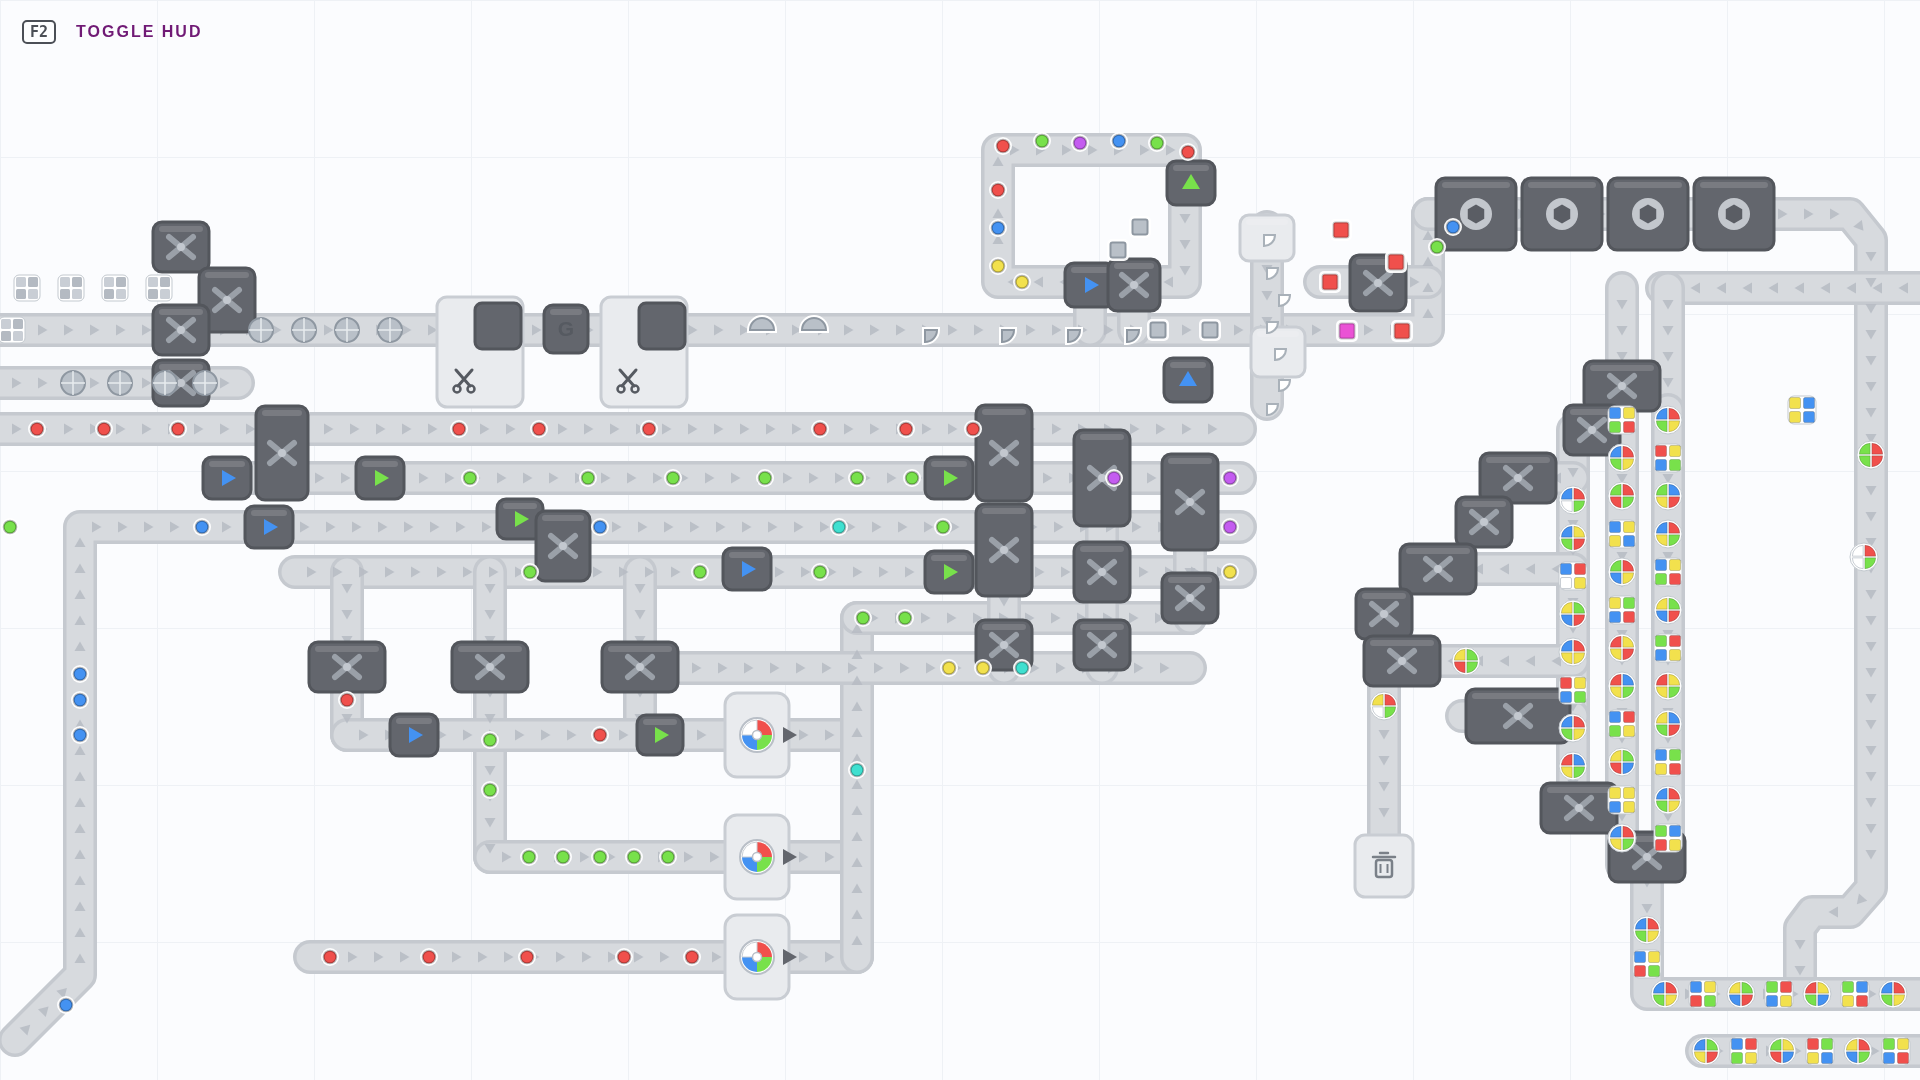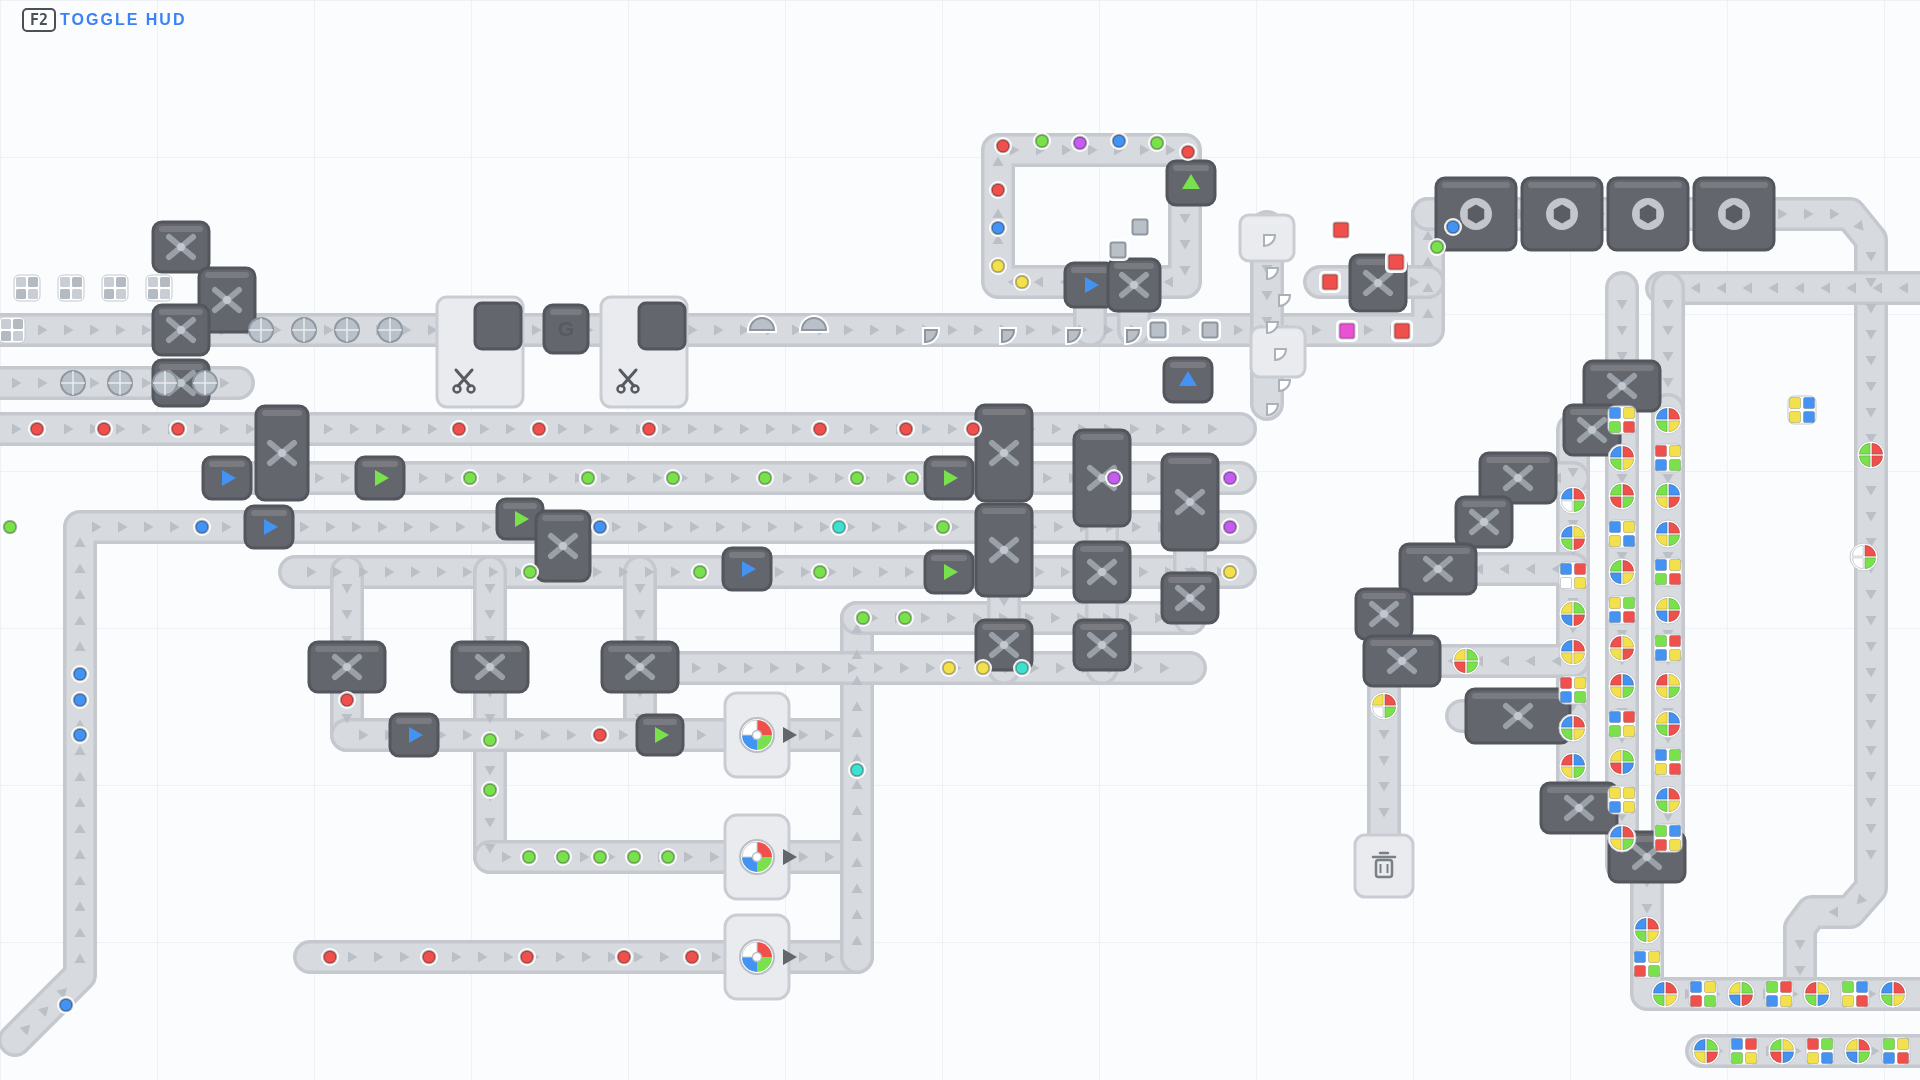--- a/index.html
+++ b/index.html
@@ -6,31 +6,31 @@
   body{
     background-color:#fbfcfe;
     background-image:
       linear-gradient(to right,#eef1f5 1px,transparent 1px),
       linear-gradient(to bottom,#eef1f5 1px,transparent 1px);
     background-size:157px 157px;
     font-family:"Liberation Sans",sans-serif;
   }
   #scene{position:absolute;left:0;top:0;}
   .hud{
-    position:absolute;left:22px;top:8px;z-index:10;
-    display:flex;align-items:center;gap:4px;
+    position:absolute;left:22px;top:20px;z-index:10;
+    display:flex;align-items:center;gap:20px;
   }
   .hud .key{
     font-family:"DejaVu Sans Mono",monospace;
     font-size:15px;font-weight:bold;color:#4b4f56;
     border:2px solid #4b4f56;border-radius:5px;
     padding:1px 6px;background:rgba(255,255,255,.6);
   }
   .hud .label{
-    font-size:16px;font-weight:bold;letter-spacing:2px;color:#3b82f6;
+    font-size:16px;font-weight:bold;letter-spacing:2px;color:#701a75;
   }
 </style>
 </head>
 <body>
 
 <svg id="scene" width="1920" height="1080" viewBox="0 0 1920 1080">
     <g>
       <g>
         <path d="M0 330 L1428 330 L1428 214" fill="none" stroke="#c5c9cf" stroke-width="34" stroke-linecap="round" stroke-linejoin="round"></path>
         <path d="M0 330 L1428 330 L1428 214" fill="none" stroke="#d7dade" stroke-width="27" stroke-linecap="round" stroke-linejoin="round"></path>

